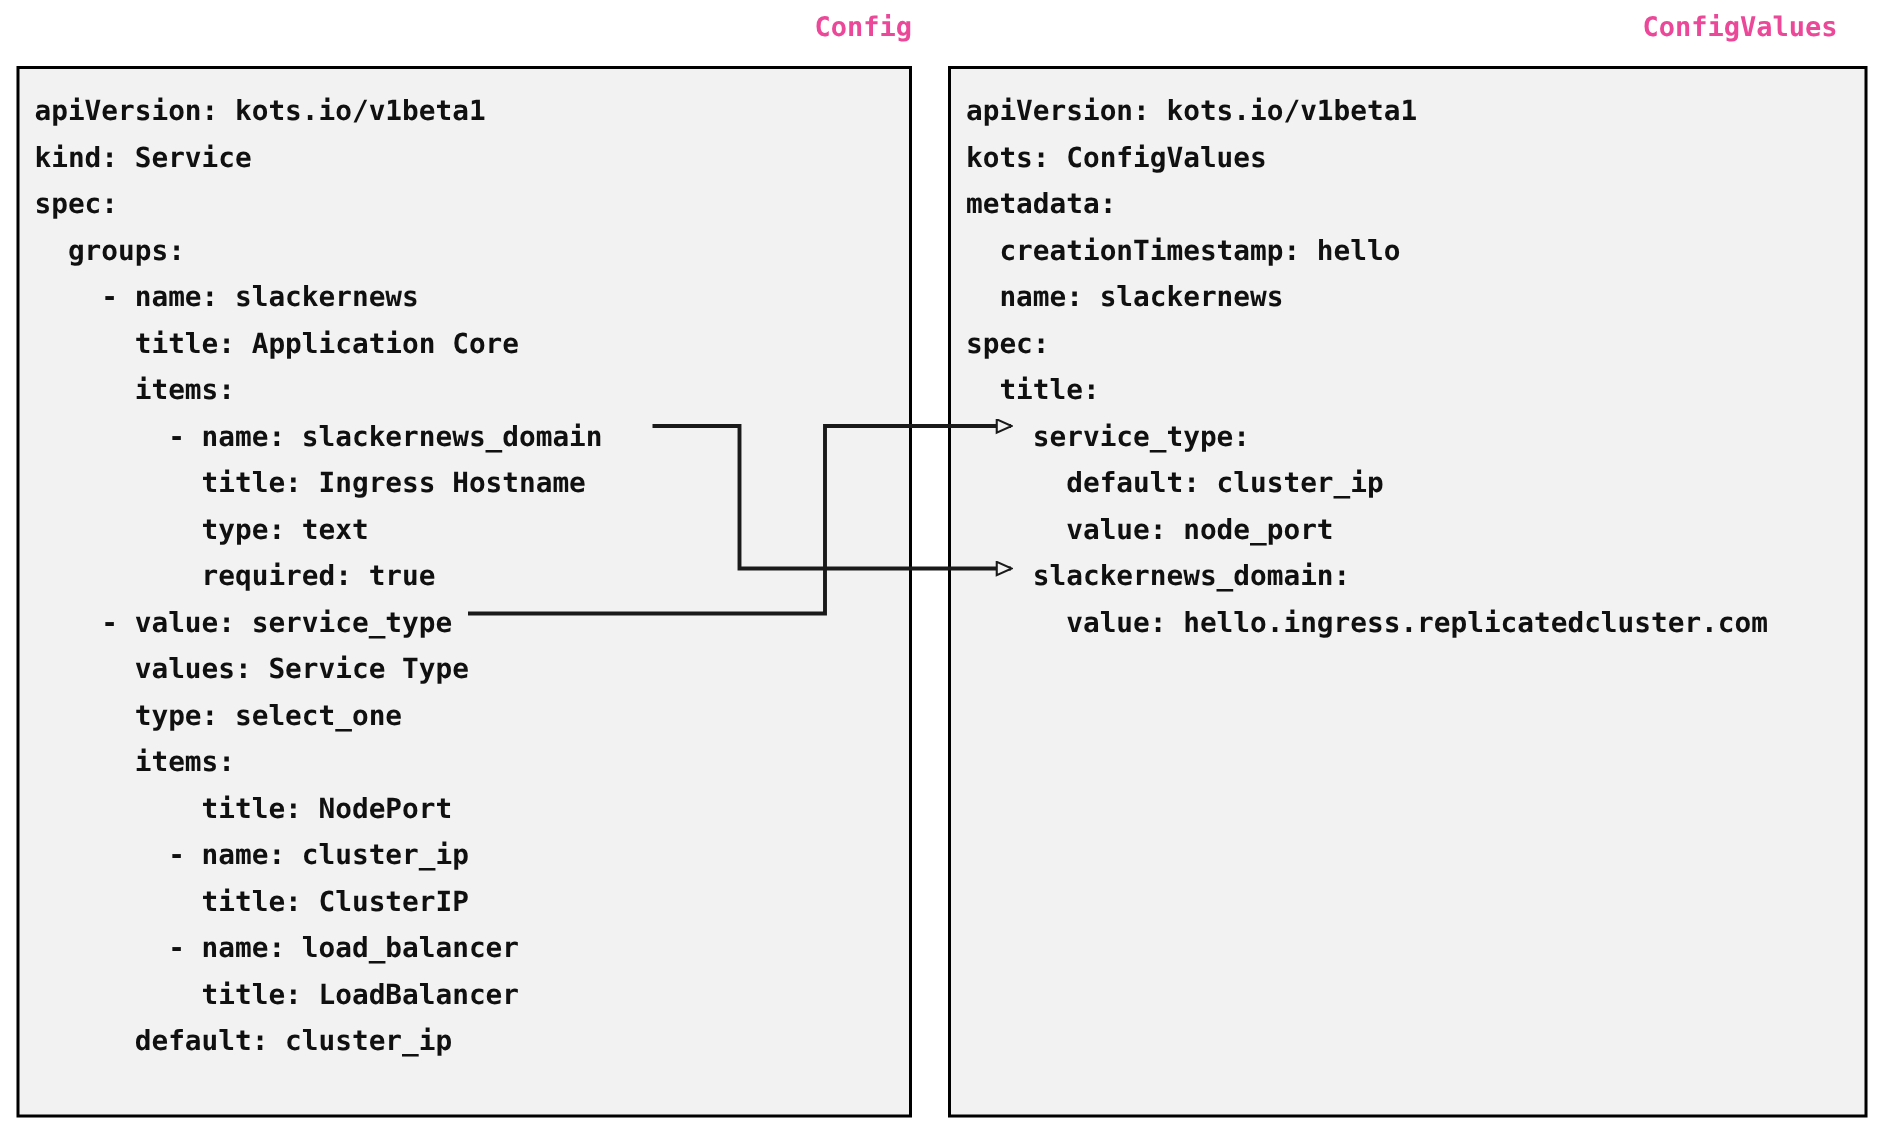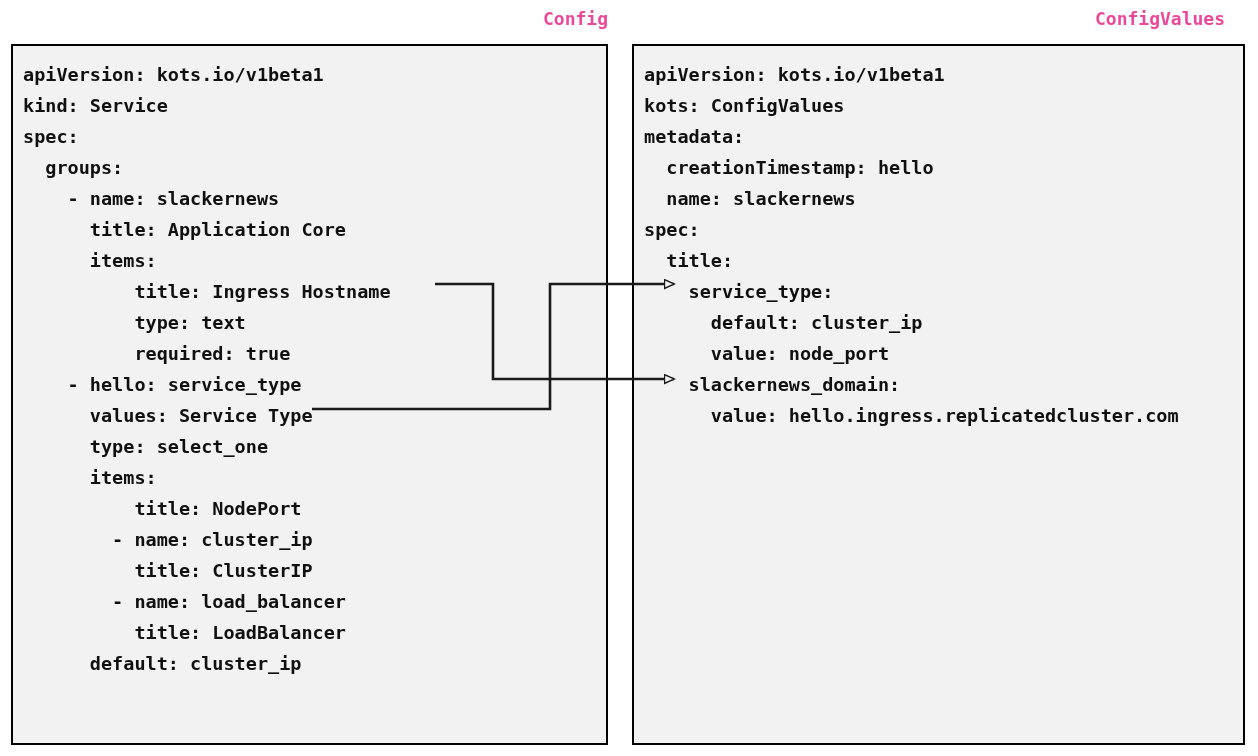--- a/index.html
+++ b/index.html
@@ -90,24 +90,25 @@
 
   <div class="code-panel" id="panel-config">
     <div class="code-lines" id="left-lines">
         <div class="code-line">apiVersion: kots.io/v1beta1</div>
         <div class="code-line">kind: Service</div>
         <div class="code-line">spec:</div>
         <div class="code-line">  groups:</div>
         <div class="code-line">    - name: slackernews</div>
         <div class="code-line">      title: Application Core</div>
         <div class="code-line">      items:</div>
+        <div class="code-line">        - name: slackernews_domain</div>
         <div class="code-line">          title: Ingress Hostname</div>
         <div class="code-line">          type: text</div>
         <div class="code-line">          required: true</div>
-        <div class="code-line">    - hello: service_type</div>
+        <div class="code-line">    - value: service_type</div>
         <div class="code-line">      values: Service Type</div>
         <div class="code-line">      type: select_one</div>
         <div class="code-line">      items:</div>
         <div class="code-line">          title: NodePort</div>
         <div class="code-line">        - name: cluster_ip</div>
         <div class="code-line">          title: ClusterIP</div>
         <div class="code-line">        - name: load_balancer</div>
         <div class="code-line">          title: LoadBalancer</div>
         <div class="code-line">      default: cluster_ip</div>
       </div>

